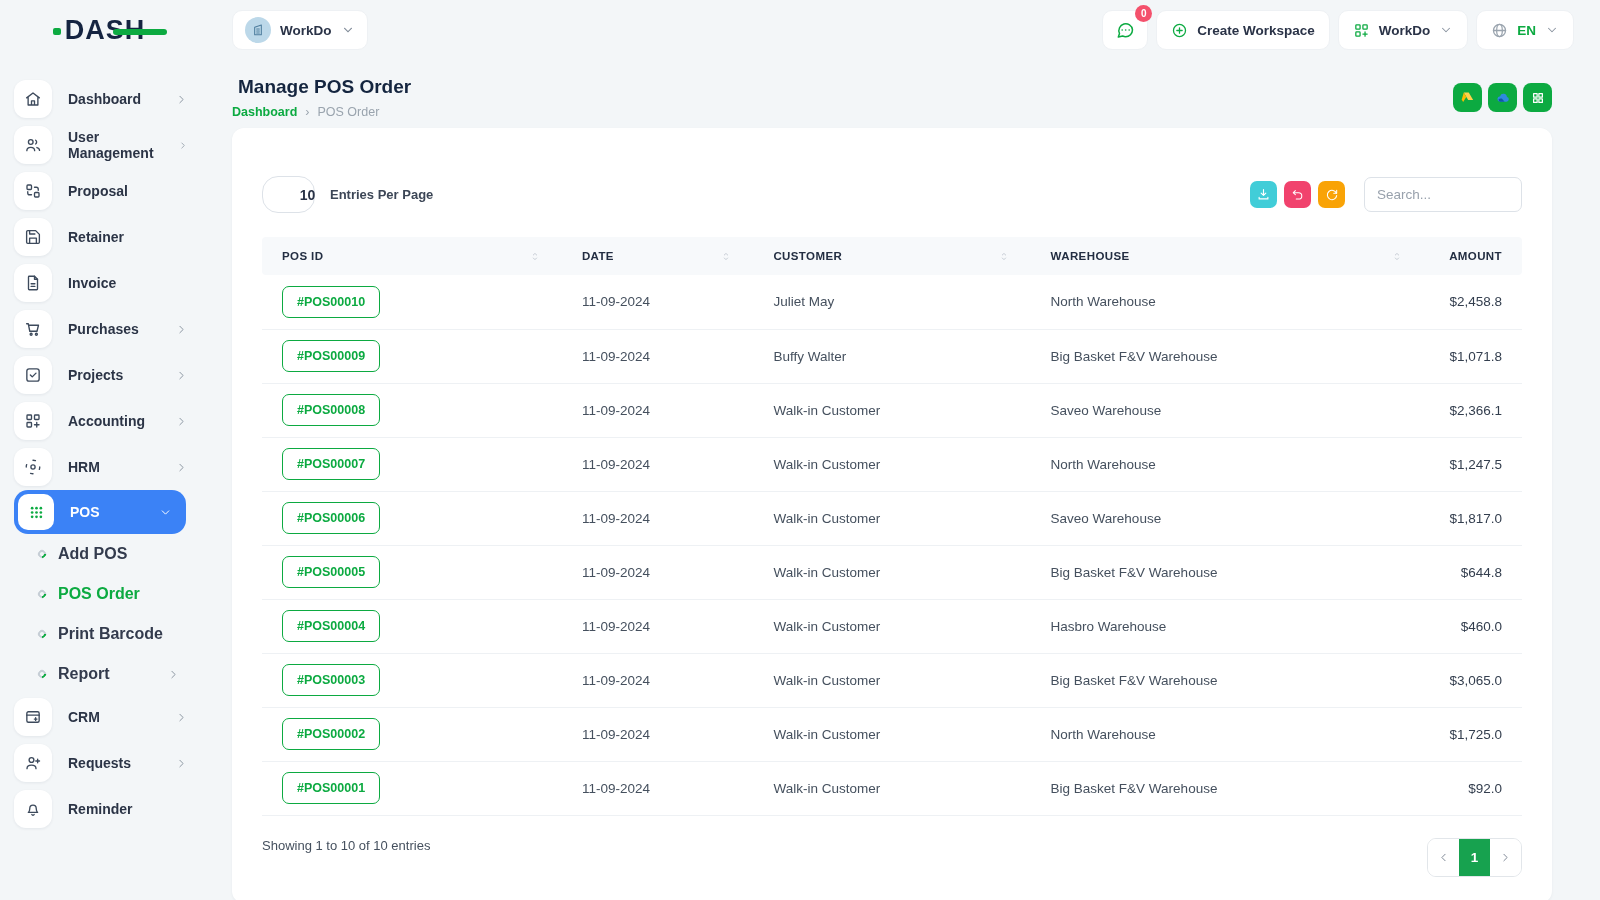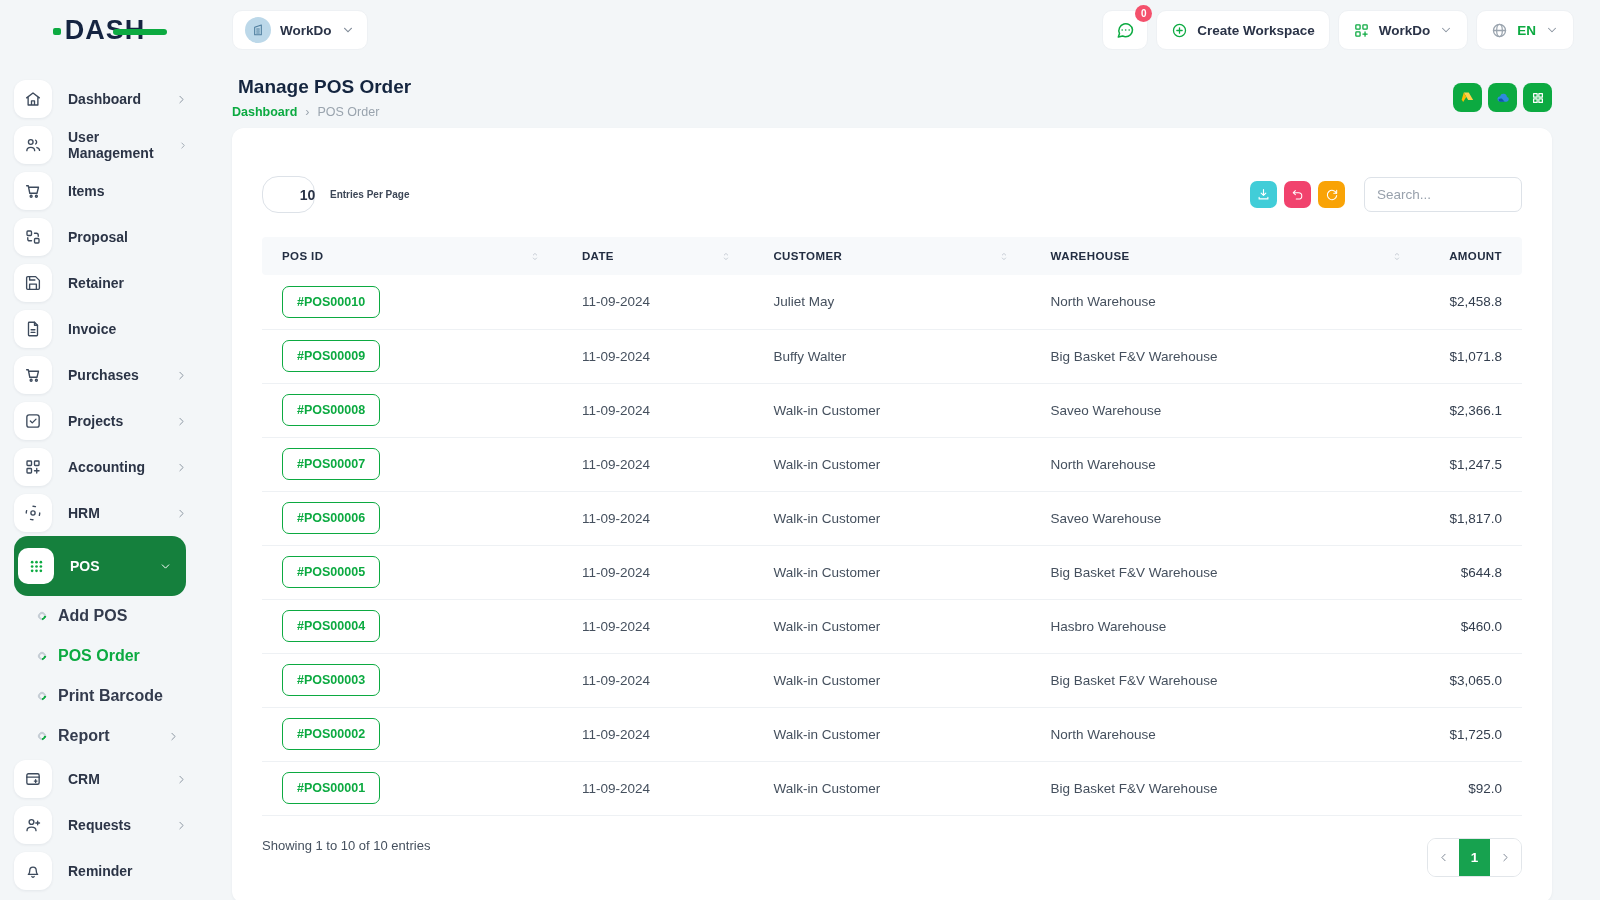--- a/index.html
+++ b/index.html
@@ -25,21 +25,21 @@
   .green { color:#0caa41; }
   .muted { color:#9aa4ae; }
 
   
   .layout { display:flex; }
   .sidebar { width:210px; padding:16px 0 0 14px; flex:none; }
   .nav-item { height:46px; display:flex; align-items:center; gap:16px; padding-right:22px; cursor:pointer; }
   .icon-box { width:38px; height:38px; background:#fff; border-radius:12px; box-shadow:0 1px 3px rgba(20,30,50,.07); display:flex; align-items:center; justify-content:center; color:#3d4a5c; flex:none; }
   .nav-label { font-size:14px; font-weight:600; color:#2b3446; }
   .nav-item .chev { margin-left:auto; }
-  .nav-item.active { background:#15803d; border-radius:14px; margin-right:24px; padding:0 14px 0 4px; height:60px; }
+  .nav-item.active { background:#3b82f6; border-radius:14px; margin-right:24px; padding:0 14px 0 4px; height:44px; }
   .nav-item.active .icon-box { width:36px; height:36px; border-radius:10px; color:#0caa41; box-shadow:none; }
   .nav-item.active .nav-label { color:#fff; font-weight:700; }
   .nav-item.active .chev { color:#fff; }
   .subitem { height:40px; display:flex; align-items:center; gap:12px; padding:0 30px 0 24px; cursor:pointer; }
   .bullet { width:8px; height:8px; border-radius:50%; border:2px solid #c6ced6; border-bottom-color:#0caa41; transform:rotate(-45deg); flex:none; }
   .sub-label { font-size:16px; font-weight:600; color:#333b4d; }
   .subitem.active .sub-label { color:#0caa41; }
   .subitem .chev { margin-left:auto; }
 
   
@@ -49,21 +49,21 @@
   .breadcrumb { margin-top:7px; display:flex; align-items:center; gap:8px; font-size:12.5px; }
   .crumb-link { color:#0caa41; font-weight:600; cursor:pointer; }
   .crumb-sep { color:#9aa4ae; }
   .crumb-cur { color:#9aa4ae; }
   .head-actions { margin-left:auto; display:flex; gap:6px; }
   .sq-btn { width:29px; height:29px; border-radius:8px; background:#0caa41; border:none; display:flex; align-items:center; justify-content:center; cursor:pointer; color:#fff; }
 
   .card { margin-top:9px; background:#fff; border-radius:12px; box-shadow:0 1px 3px rgba(20,30,50,.05); padding:48px 30px 26px; }
   .controls { display:flex; align-items:center; }
   .select-box { width:53px; height:37px; background:#fff; border:1px solid #dde2e8; border-radius:16px; display:flex; align-items:center; justify-content:center; gap:6px; font-size:14px; font-weight:600; color:#2a3347; cursor:pointer;padding-left:44px; }
-  .entries-label { margin-left:15px; font-size:10px; font-weight:600; color:#3c4656; }
+  .entries-label { margin-left:15px; font-size:13px; font-weight:600; color:#3c4656; }
   .controls-right { margin-left:auto; display:flex; align-items:center; gap:7px; }
   .mini-btn { width:27px; height:27px; border-radius:7px; border:none; display:flex; align-items:center; justify-content:center; color:#fff; cursor:pointer; }
   .mini-teal { background:#41cdd8; }
   .mini-pink { background:#f1426d; }
   .mini-orange { background:#f9a306; }
   .search-input { margin-left:12px; width:158px; height:35px; border:1px solid #dde2e8; border-radius:7px; padding:0 12px; font-size:13.5px; color:#3c4656; font-family:inherit; outline:none; background:#fff; }
   .search-input::placeholder { color:#98a1ac; }
 
   table { width:100%; border-collapse:collapse; margin-top:24px; }
   thead th { background:#f7f9fb; padding:0 20px; height:38px; text-align:right; cursor:pointer; }
@@ -287,28 +287,20 @@
     <div class="nav-item">
       <span class="icon-box">
           <svg width="18" height="18" class="ic">
             <use href="#i-users"></use>
           </svg>
         </span>
       <span class="nav-label">User Management</span>
       <svg class="chev ic" width="13" height="13">
           <use href="#i-chev-r"></use>
         </svg>
-    </div>
-    <div class="nav-item">
-      <span class="icon-box">
-          <svg width="18" height="18" class="ic">
-            <use href="#i-cart"></use>
-          </svg>
-        </span>
-      <span class="nav-label">Items</span>
     </div>
     <div class="nav-item">
       <span class="icon-box">
           <svg width="18" height="18" class="ic">
             <use href="#i-proposal"></use>
           </svg>
         </span>
       <span class="nav-label">Proposal</span>
     </div>
     <div class="nav-item">

